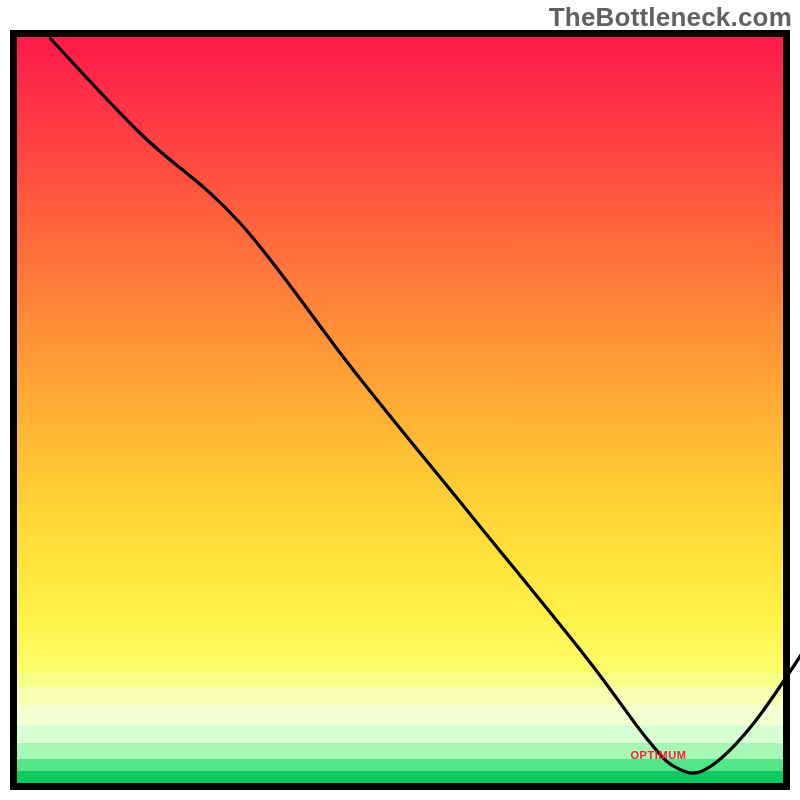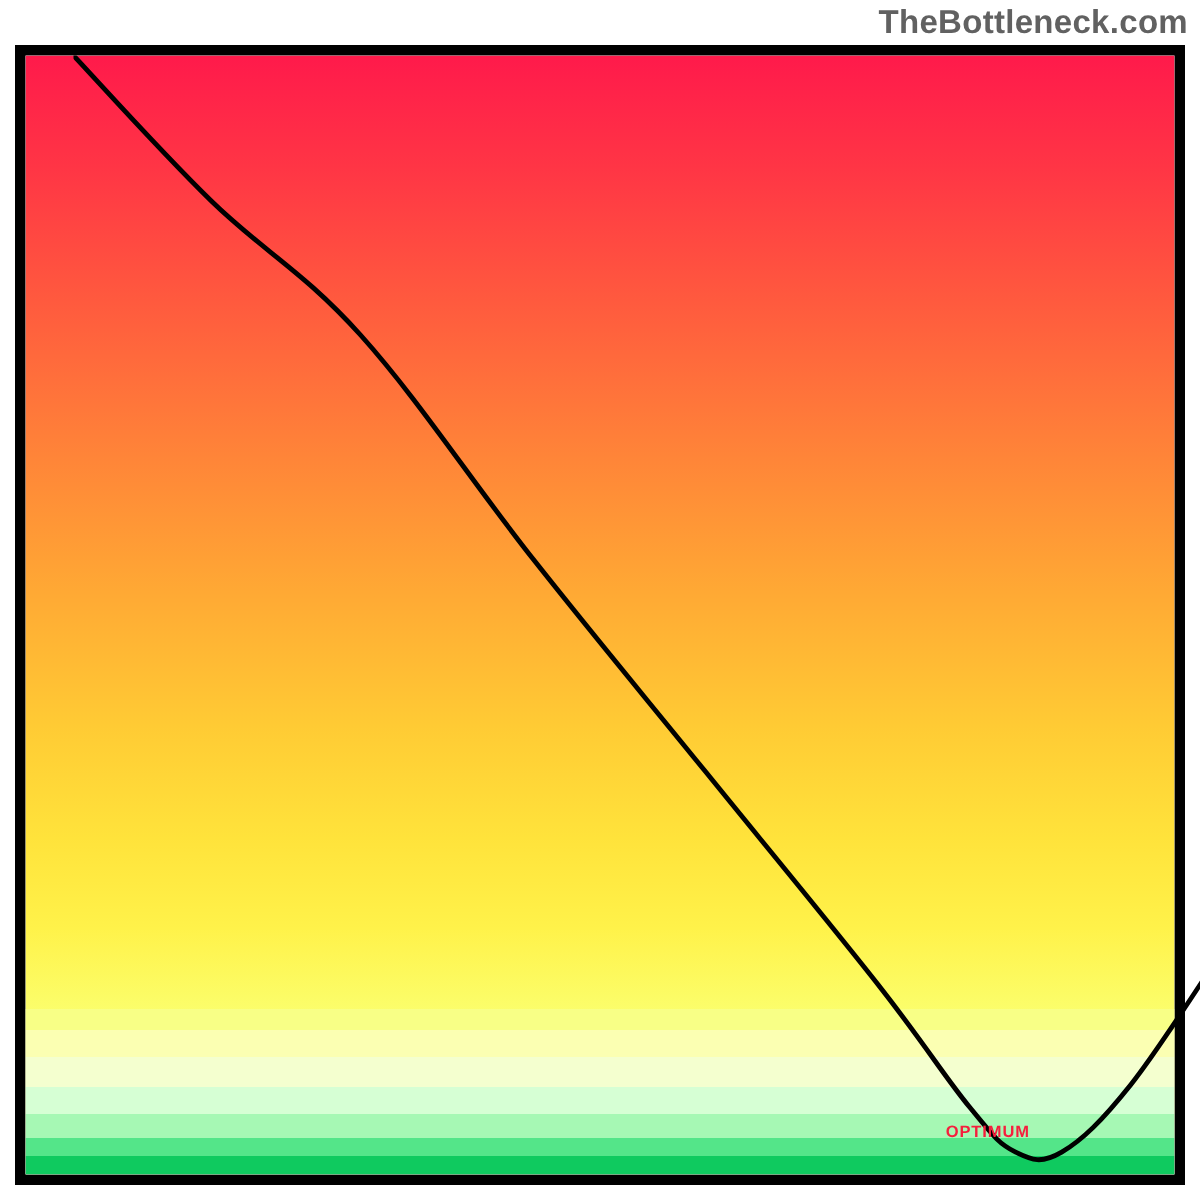--- a/index.html
+++ b/index.html
@@ -13,21 +13,21 @@
   }
   .wrap {
     position: relative;
     width: 800px;
     height: 800px;
   }
   .watermark {
     position: absolute;
     top: 2px;
     right: 8px;
-    font-size: 22px;
+    font-size: 26px;
     font-weight: bold;
     color: #616161;
     letter-spacing: 0.2px;
   }
   .plot-outer {
     position: absolute;
     left: 10px;
     top: 30px;
     width: 780px;
     height: 760px;

